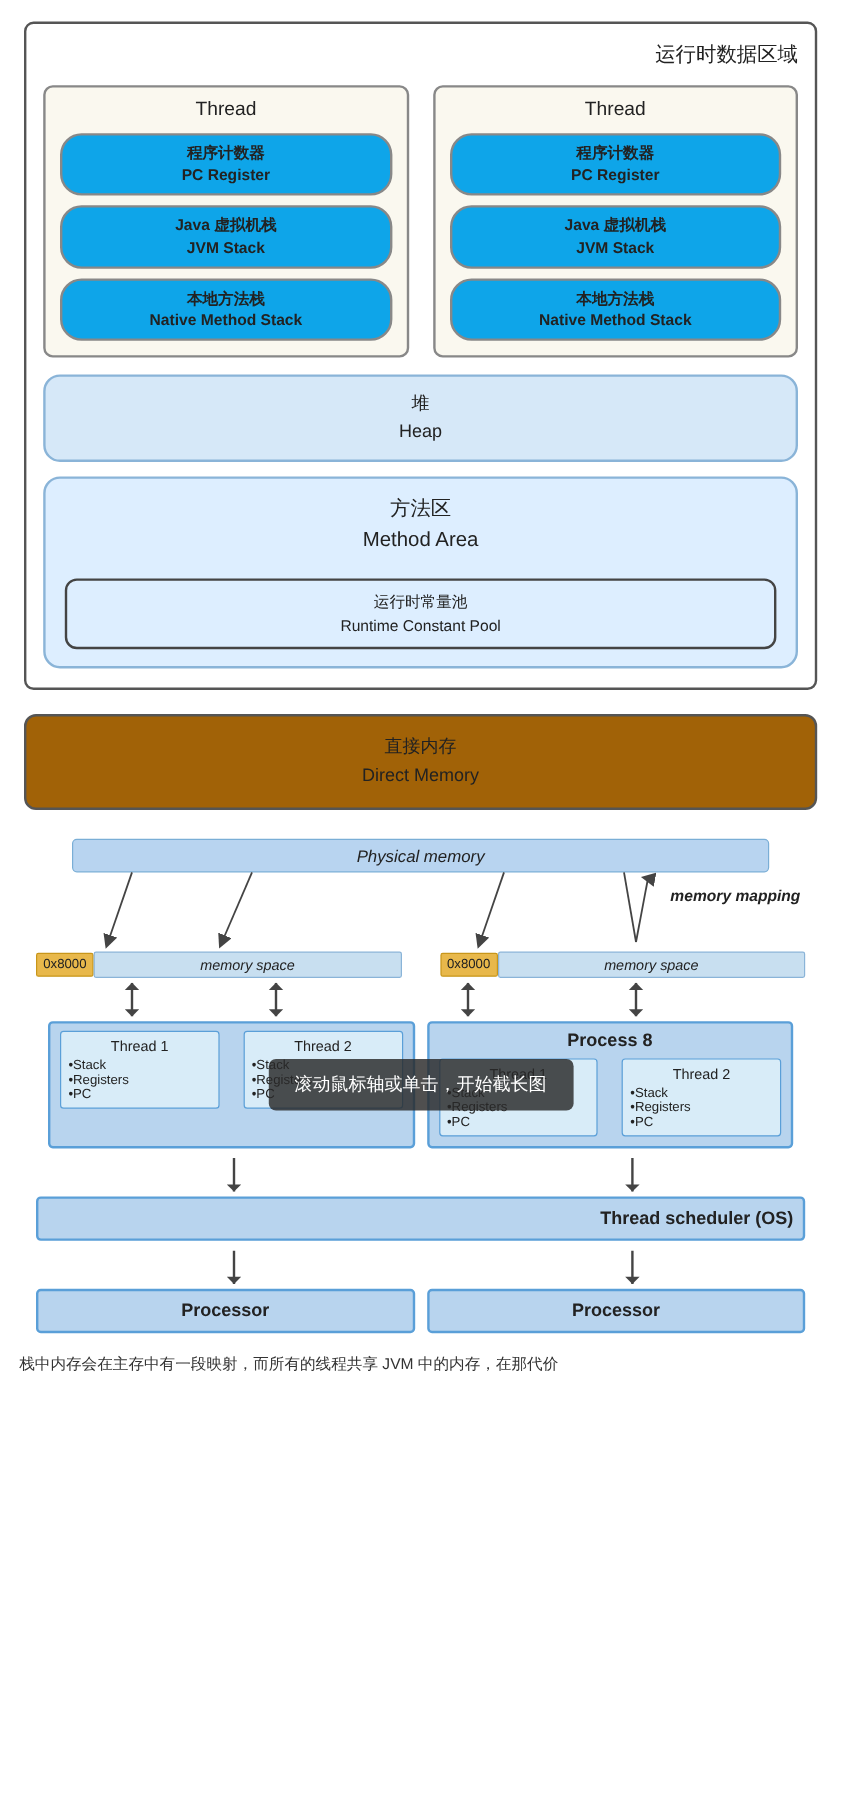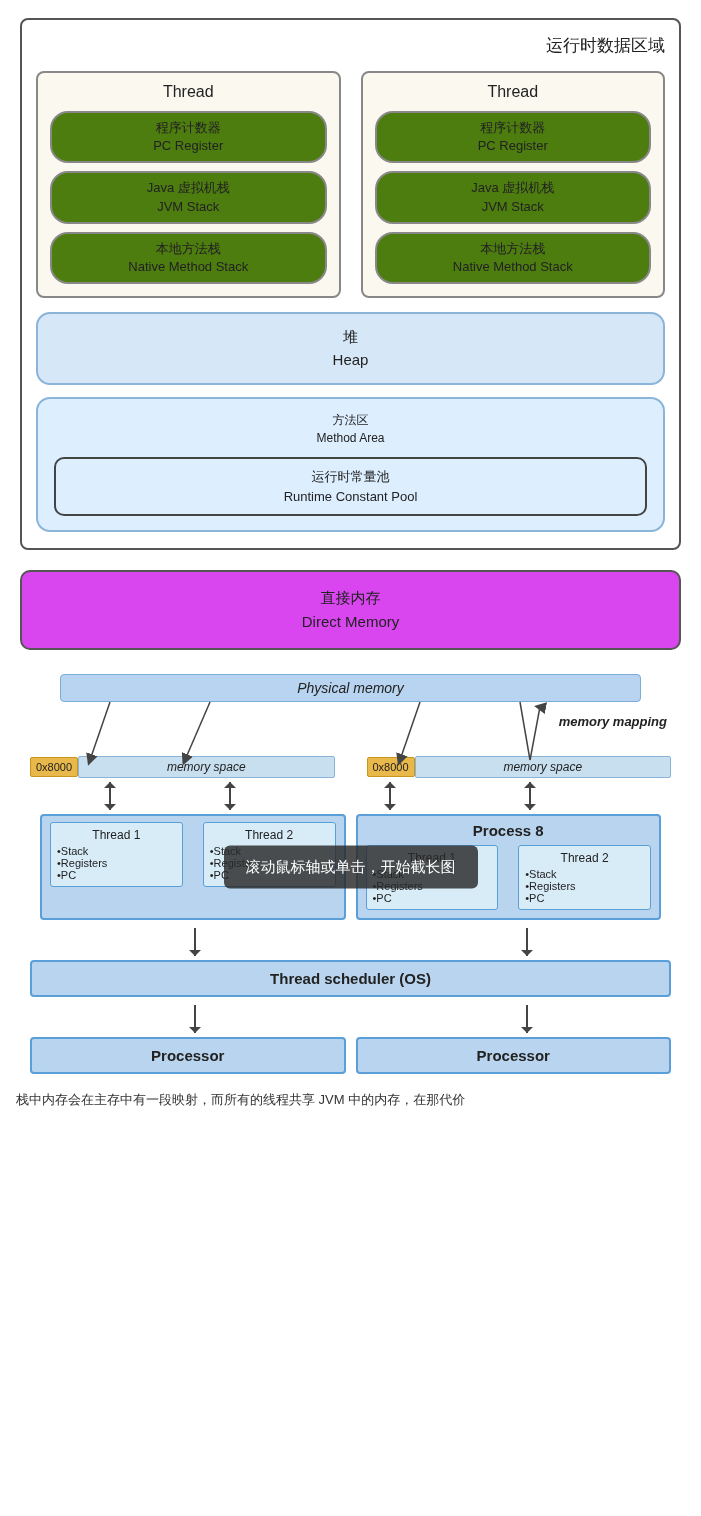--- a/index.html
+++ b/index.html
@@ -48,27 +48,28 @@
       text-align: center;
       font-size: 16px;
       font-weight: normal;
       margin-bottom: 10px;
       color: #222;
     }
 
     .inner-box {
       border: 2px solid #888;
       border-radius: 18px;
-      background: #4d7c0f;
+      background: #0ea5e9;
       text-align: center;
       padding: 6px 25px;
       margin-bottom: 8px;
       font-size: 13px;
       color: #222;
       line-height: 1.4;
+      font-weight: bold;
     }
 
     .inner-box:last-child { margin-bottom: 0; }
 
     .heap-box {
       border: 2px solid #8ab4d8;
       border-radius: 14px;
       background: #d6e8f8;
       text-align: center;
       padding: 12px 8px;
@@ -80,23 +81,23 @@
 
     .method-area-box {
       border: 2px solid #8ab4d8;
       border-radius: 14px;
       background: #ddeeff;
       padding: 12px 16px 14px 16px;
     }
 
     .method-area-title {
       text-align: center;
-      font-size: 12px;
-      color: #222;
-      margin-bottom: 10px;
+      font-size: 17px;
+      color: #222;
+      margin-bottom: 20px;
       line-height: 1.5;
     }
 
     .runtime-pool-box {
       border: 2px solid #444;
       border-radius: 10px;
       background: #ddeeff;
       text-align: center;
       padding: 8px 8px;
       font-size: 13px;
@@ -107,21 +108,21 @@
     
     .direct-memory-wrapper {
       padding: 10px 20px 14px 20px;
     }
 
     .direct-memory-box {
       border: 2px solid #555;
       border-radius: 10px;
       text-align: center;
       padding: 14px 8px;
-      background: #d946ef;
+      background: #a16207;
       font-size: 15px;
       color: #222;
       line-height: 1.6;
     }
 
     
     .bottom-diagram {
       padding: 10px 20px 0 20px;
       background: #fff;
     }
@@ -230,21 +231,21 @@
     
     .scheduler-row {
       padding: 0 10px;
       margin-bottom: 8px;
     }
 
     .scheduler-box {
       background: #b8d4ee;
       border: 2px solid #5a9fd8;
       border-radius: 4px;
-      text-align: center;
+      text-align: right;
       padding: 8px;
       font-size: 15px;
       font-weight: bold;
       color: #222;
     }
 
     
     .processors-row {
       display: flex;
       gap: 10px;
@@ -361,21 +362,21 @@
 </div>
 
 <div class="bottom-diagram">
 
   <div style="padding: 0 10px; margin-bottom: 0;">
     <div class="phys-mem-bar">
       <span style="font-style:italic;">Physical memory</span>
     </div>
   </div>
 
-  <div style="position:relative; height:54px; padding: 0 10px;">
+  <div style="position:relative; height:66px; padding: 0 10px;">
     <svg width="100%" height="70" style="display:block; overflow:visible;">
 
       <line x1="80" y1="0" x2="60" y2="58" stroke="#444" stroke-width="1.5" marker-end="url(#arr)"></line>
 
       <line x1="180" y1="0" x2="155" y2="58" stroke="#444" stroke-width="1.5" marker-end="url(#arr)"></line>
 
       <line x1="390" y1="0" x2="370" y2="58" stroke="#444" stroke-width="1.5" marker-end="url(#arr)"></line>
 
       <line x1="490" y1="0" x2="500" y2="58" stroke="#444" stroke-width="1.5"></line>
 

